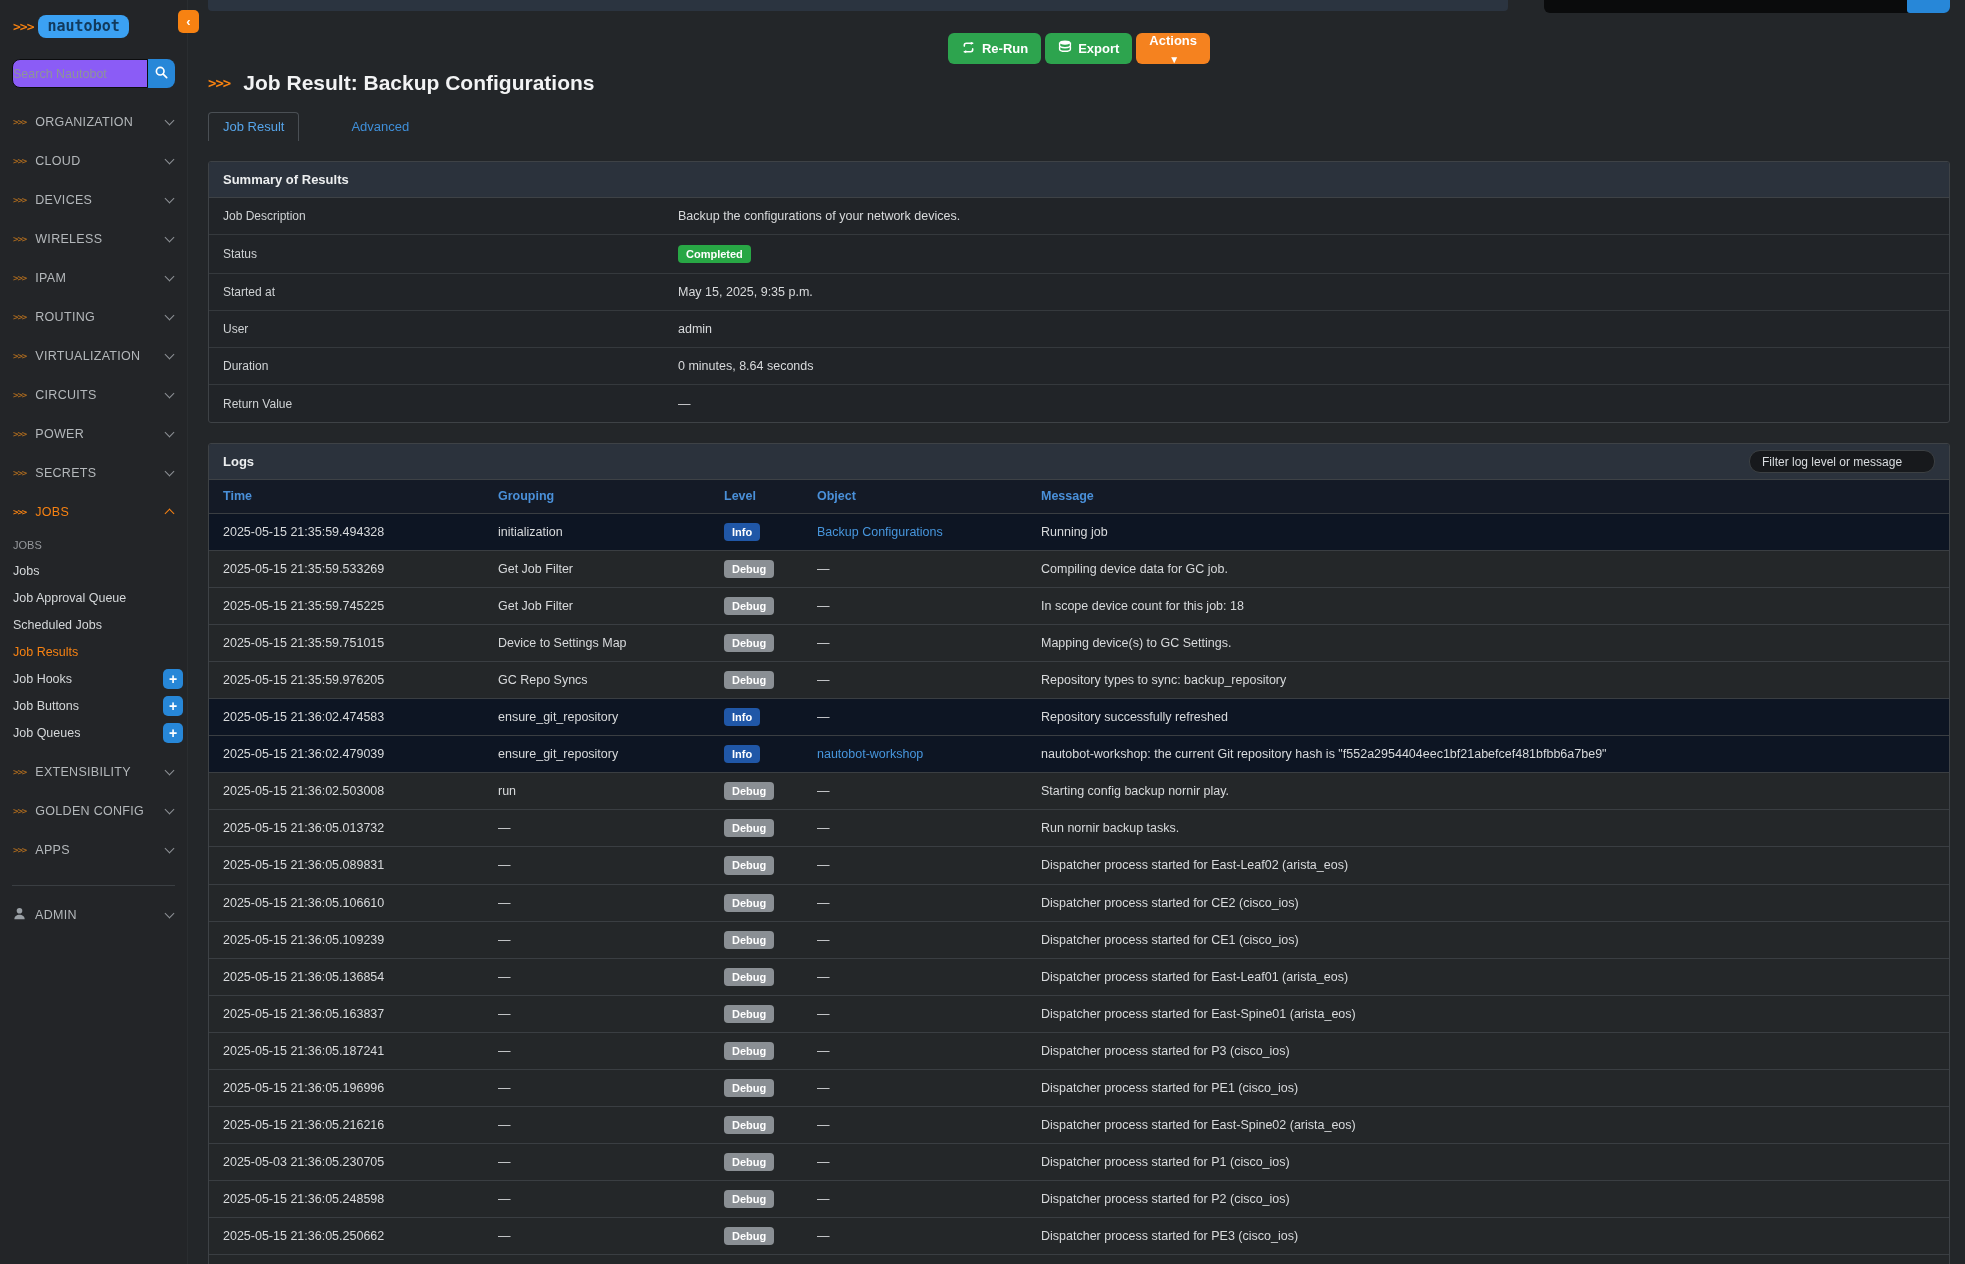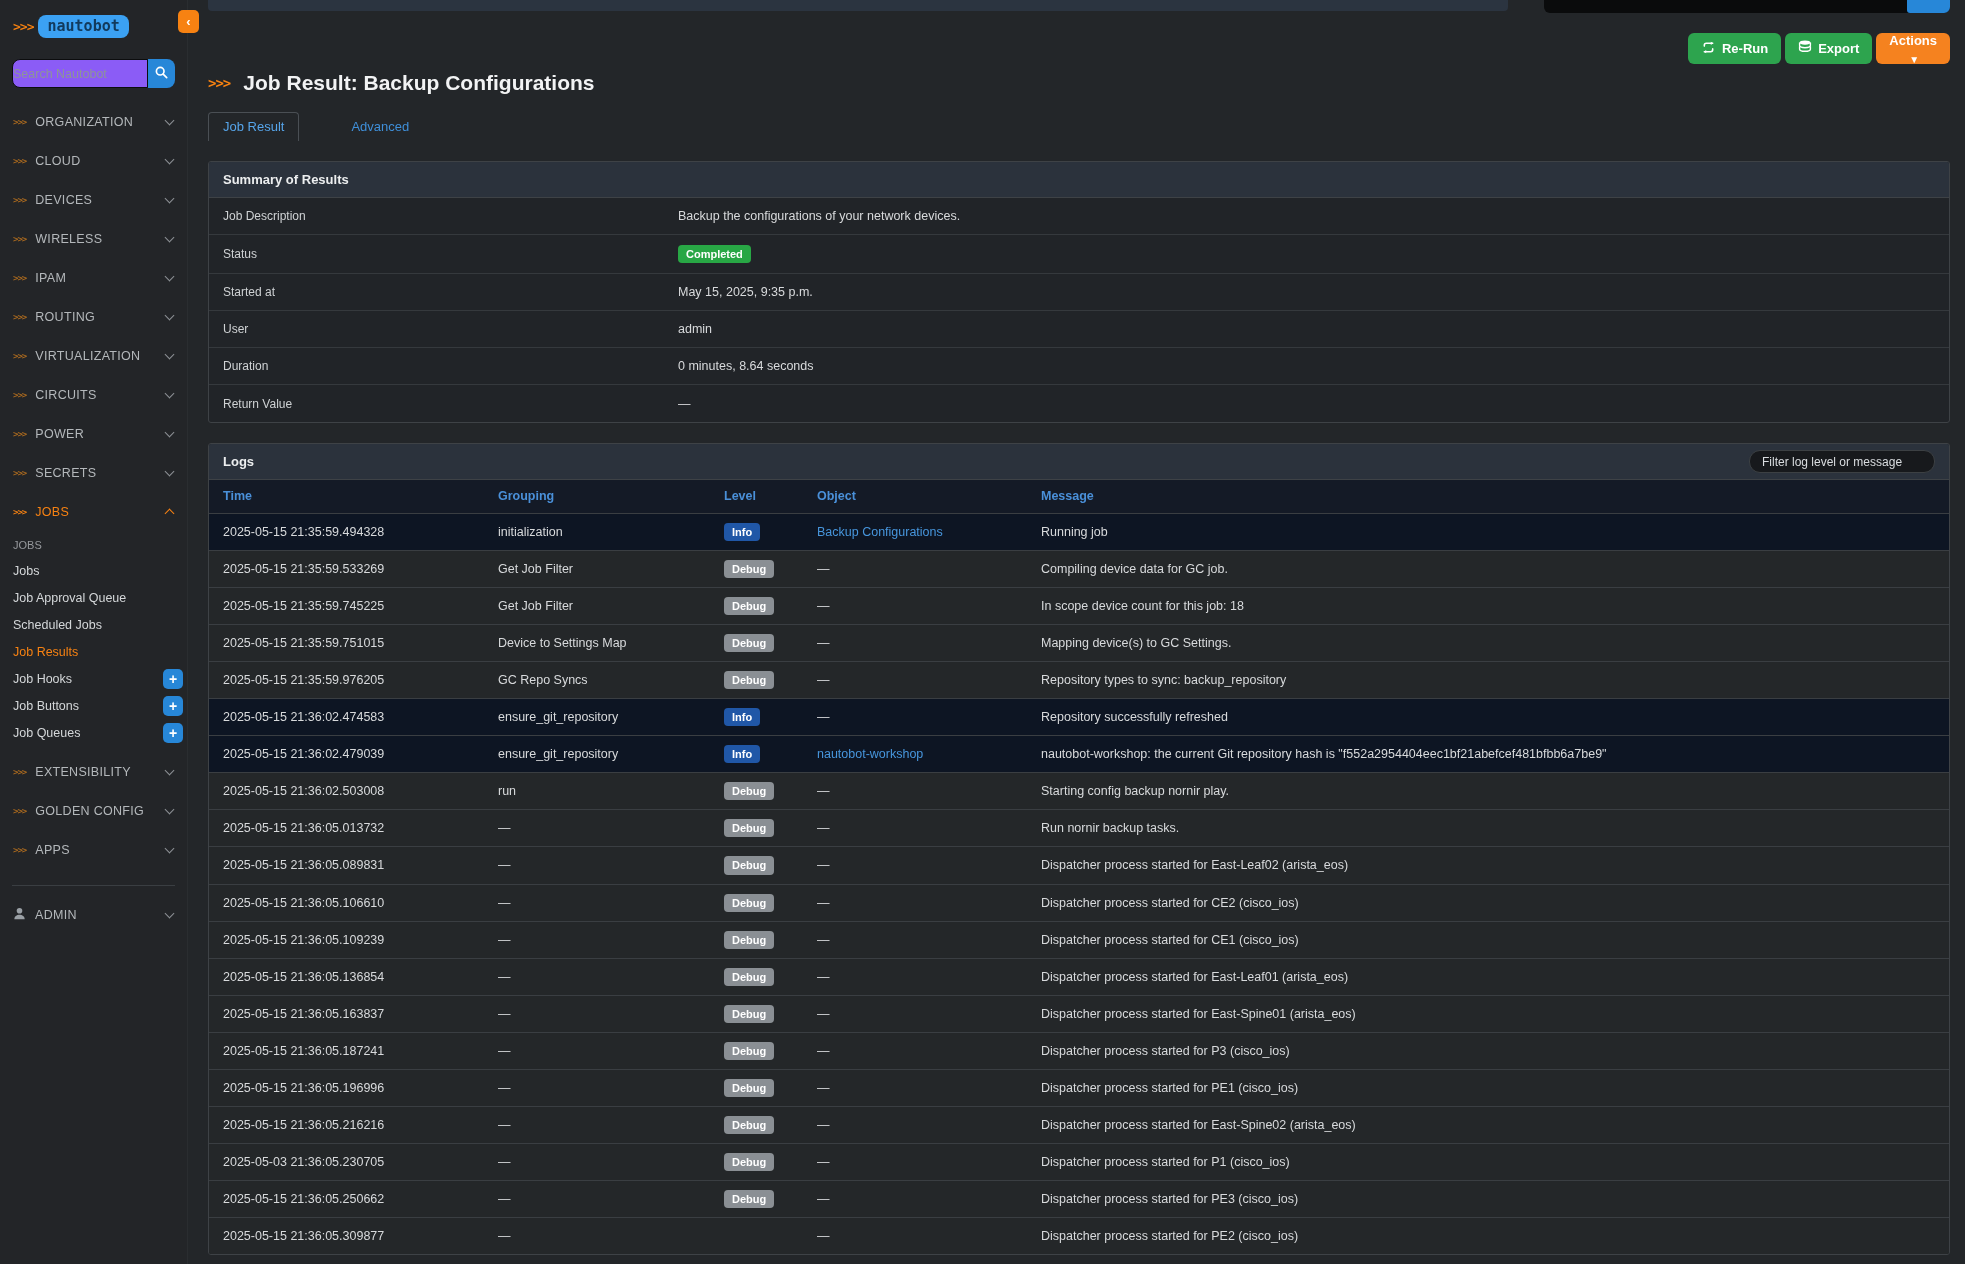--- a/index.html
+++ b/index.html
@@ -101,21 +101,21 @@
     background: #2b3440; border-radius: 0 0 4px 4px;
   }
   .strip-right {
     position: absolute; right: 0; top: 0; width: 406px; height: 13px;
     background: #0a0b0c; border-radius: 0 0 6px 6px;
   }
   .strip-btn {
     position: absolute; right: 0; top: 0; width: 43px; height: 13px;
     background: #2787d8; border: none; border-radius: 0 0 6px 3px; cursor: pointer;
   }
-  .btn-row { display: flex; justify-content: flex-end; gap: 4px; margin-top: 20px; }
+  .btn-row { display: flex; justify-content: center; gap: 4px; margin-top: 20px; }
   .btn {
     border: none; border-radius: 6px; cursor: pointer;
     color: #fff; font-weight: bold; font-size: 13px;
     font-family: "Liberation Sans", sans-serif;
     height: 31px; padding: 0 13px;
     display: inline-flex; align-items: center; gap: 6px;
   }
   .btn-green { background: #2da44e; }
   .btn-orange { background: #f5821f; flex-direction: column; }
   .caret { font-size: 10px; margin-left: 2px; }
@@ -539,20 +539,27 @@
     <td class="c-message">Dispatcher process started for East-Spine02 (arista_eos)</td>
   </tr>
           <tr class="row-debug">
     <td class="c-time">2025-05-03 21:36:05.230705</td>
     <td class="c-grouping">—</td>
     <td class="c-level"><span class="badge badge-debug">Debug</span></td>
     <td class="c-object">—</td>
     <td class="c-message">Dispatcher process started for P1 (cisco_ios)</td>
   </tr>
           <tr class="row-debug">
+    <td class="c-time">2025-05-15 21:36:05.248598</td>
+    <td class="c-grouping">—</td>
+    <td class="c-level"><span class="badge badge-debug">Debug</span></td>
+    <td class="c-object">—</td>
+    <td class="c-message">Dispatcher process started for P2 (cisco_ios)</td>
+  </tr>
+          <tr class="row-debug">
     <td class="c-time">2025-05-15 21:36:05.250662</td>
     <td class="c-grouping">—</td>
     <td class="c-level"><span class="badge badge-debug">Debug</span></td>
     <td class="c-object">—</td>
     <td class="c-message">Dispatcher process started for PE3 (cisco_ios)</td>
   </tr>
           <tr class="row-debug">
     <td class="c-time">2025-05-15 21:36:05.309877</td>
     <td class="c-grouping">—</td>
     <td class="c-level"></td>

